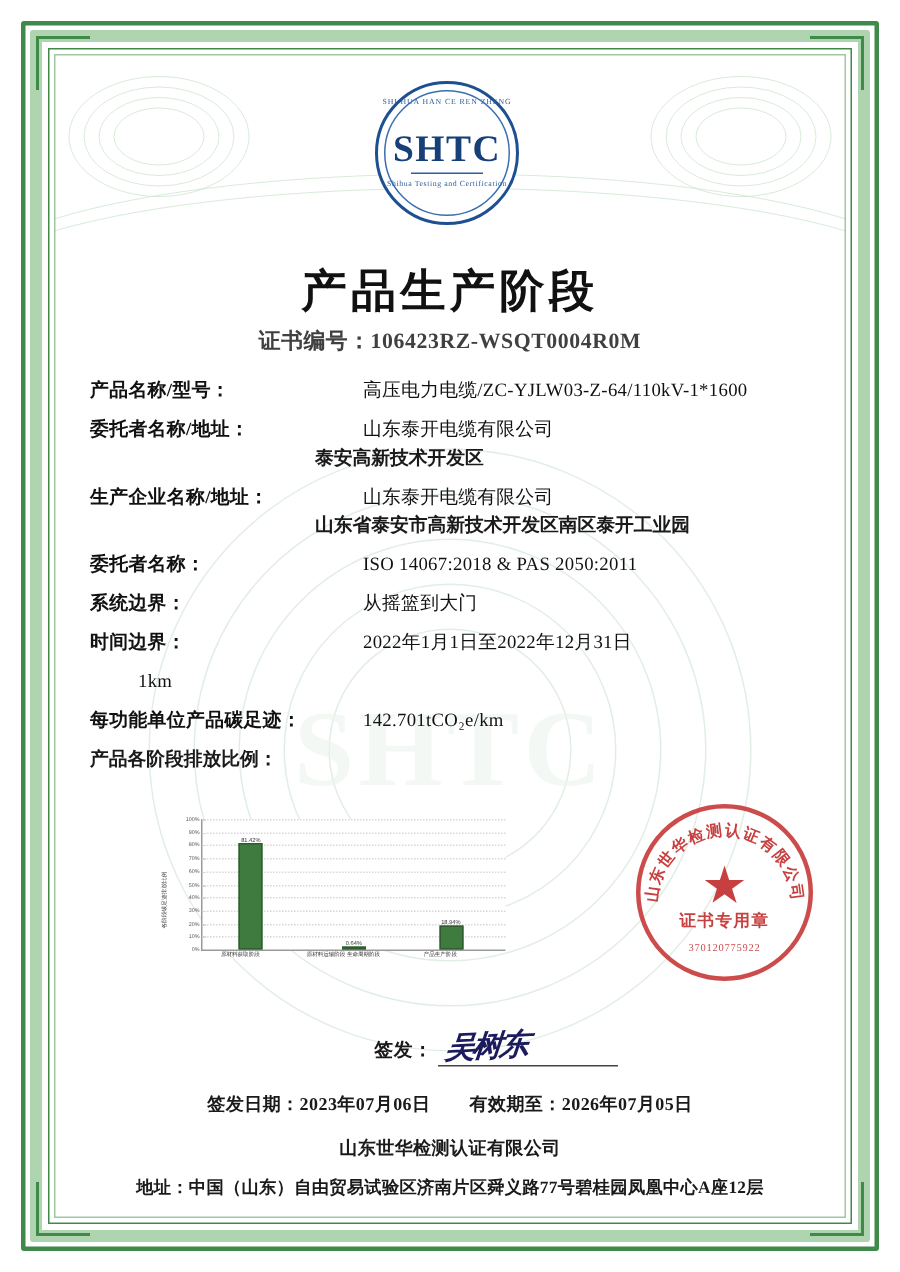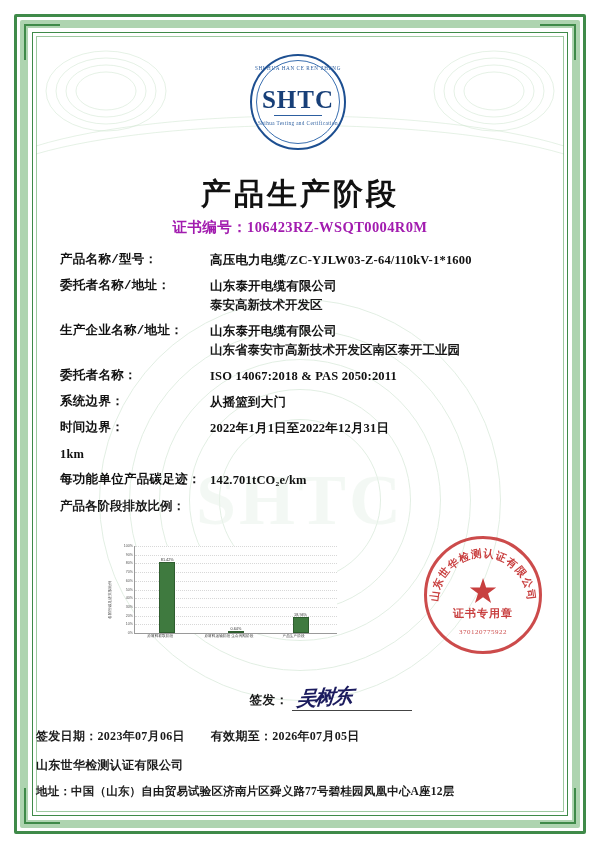--- a/index.html
+++ b/index.html
@@ -170,21 +170,21 @@
     color: #111111;
     font-family: "Liberation Serif", "DejaVu Serif", serif;
   }
   .cert-no {
     position: absolute;
     top: 182px;
     left: 0; right: 0;
     text-align: center;
     font-size: 14.5px;
     font-weight: bold;
-    color: #a21caf;
+    color: #404040;
     letter-spacing: .4px;
   }
 
   
   .fields {
     position: absolute;
     left: 24px;
     right: 24px;
     top: 216px;
   }
@@ -194,27 +194,27 @@
     margin-bottom: 9px;
     font-size: 12.5px;
     line-height: 17px;
   }
   .field-label {
     width: 150px;
     flex: 0 0 150px;
     font-weight: bold;
     color: #111;
     letter-spacing: .3px;
-    font-family: Liberation Mono, monospace;
   }
   .field-value {
     flex: 1;
-    font-weight: bold;
+    font-weight: normal;
     color: #111;
     letter-spacing: .2px;
+    margin-left: 32px;
   }
   .field-sub {
     margin-left: 150px;
     font-size: 12.5px;
     font-weight: bold;
     line-height: 17px;
     margin-top: -7px;
     margin-bottom: 9px;
   }
   .ratio-label {
@@ -392,20 +392,21 @@
     width: 120px;
     margin-left: -8px;
     border-bottom: 1px solid #444;
   }
 
   
   .footer {
     position: absolute;
     left: 0; right: 0;
     top: 692px;
+    text-align: center;
   }
   .footer-dates {
     font-size: 12px;
     font-weight: bold;
     margin-bottom: 12px;
     letter-spacing: .3px;
   }
   .footer-dates .gap { display: inline-block; width: 26px; }
   .footer-company {
     font-size: 12px;

